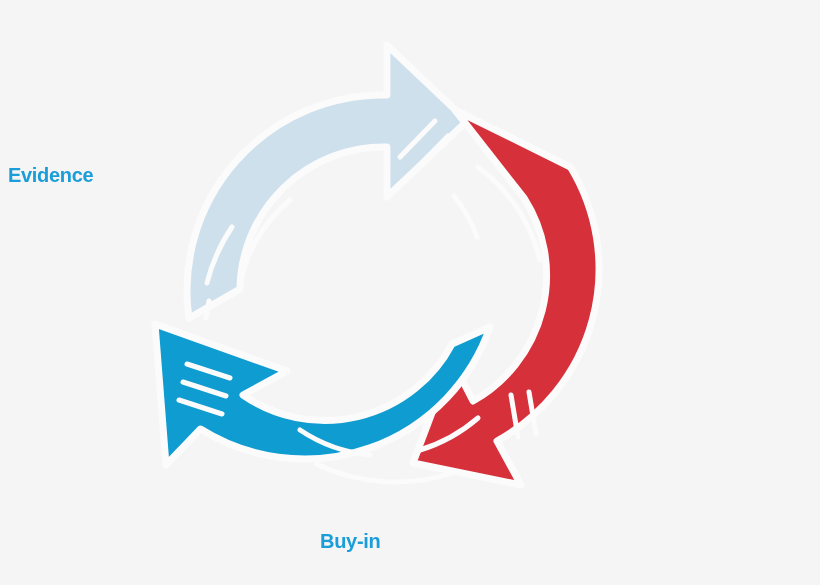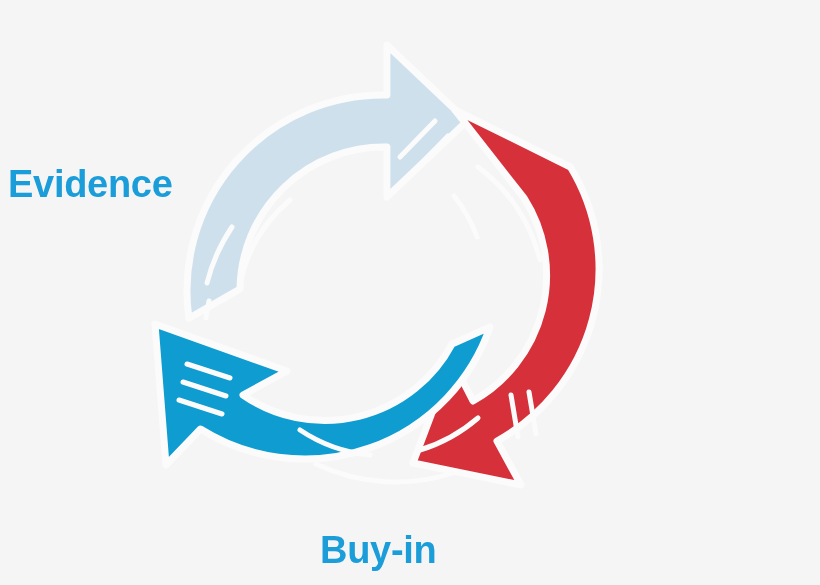--- a/index.html
+++ b/index.html
@@ -25,21 +25,21 @@
     left: 0;
     top: 0;
     width: 820px;
     height: 585px;
     display: block;
   }
   .label {
     position: absolute;
     font-family: "Liberation Sans", sans-serif;
     font-weight: bold;
-    font-size: 38px;
+    font-size: 20px;
     letter-spacing: -0.3px;
     color: #1a9dd9;
     white-space: nowrap;
     line-height: 1;
   }
   #label-evidence {
     left: 8px;
     top: 165px;
   }
   #label-programmes {

